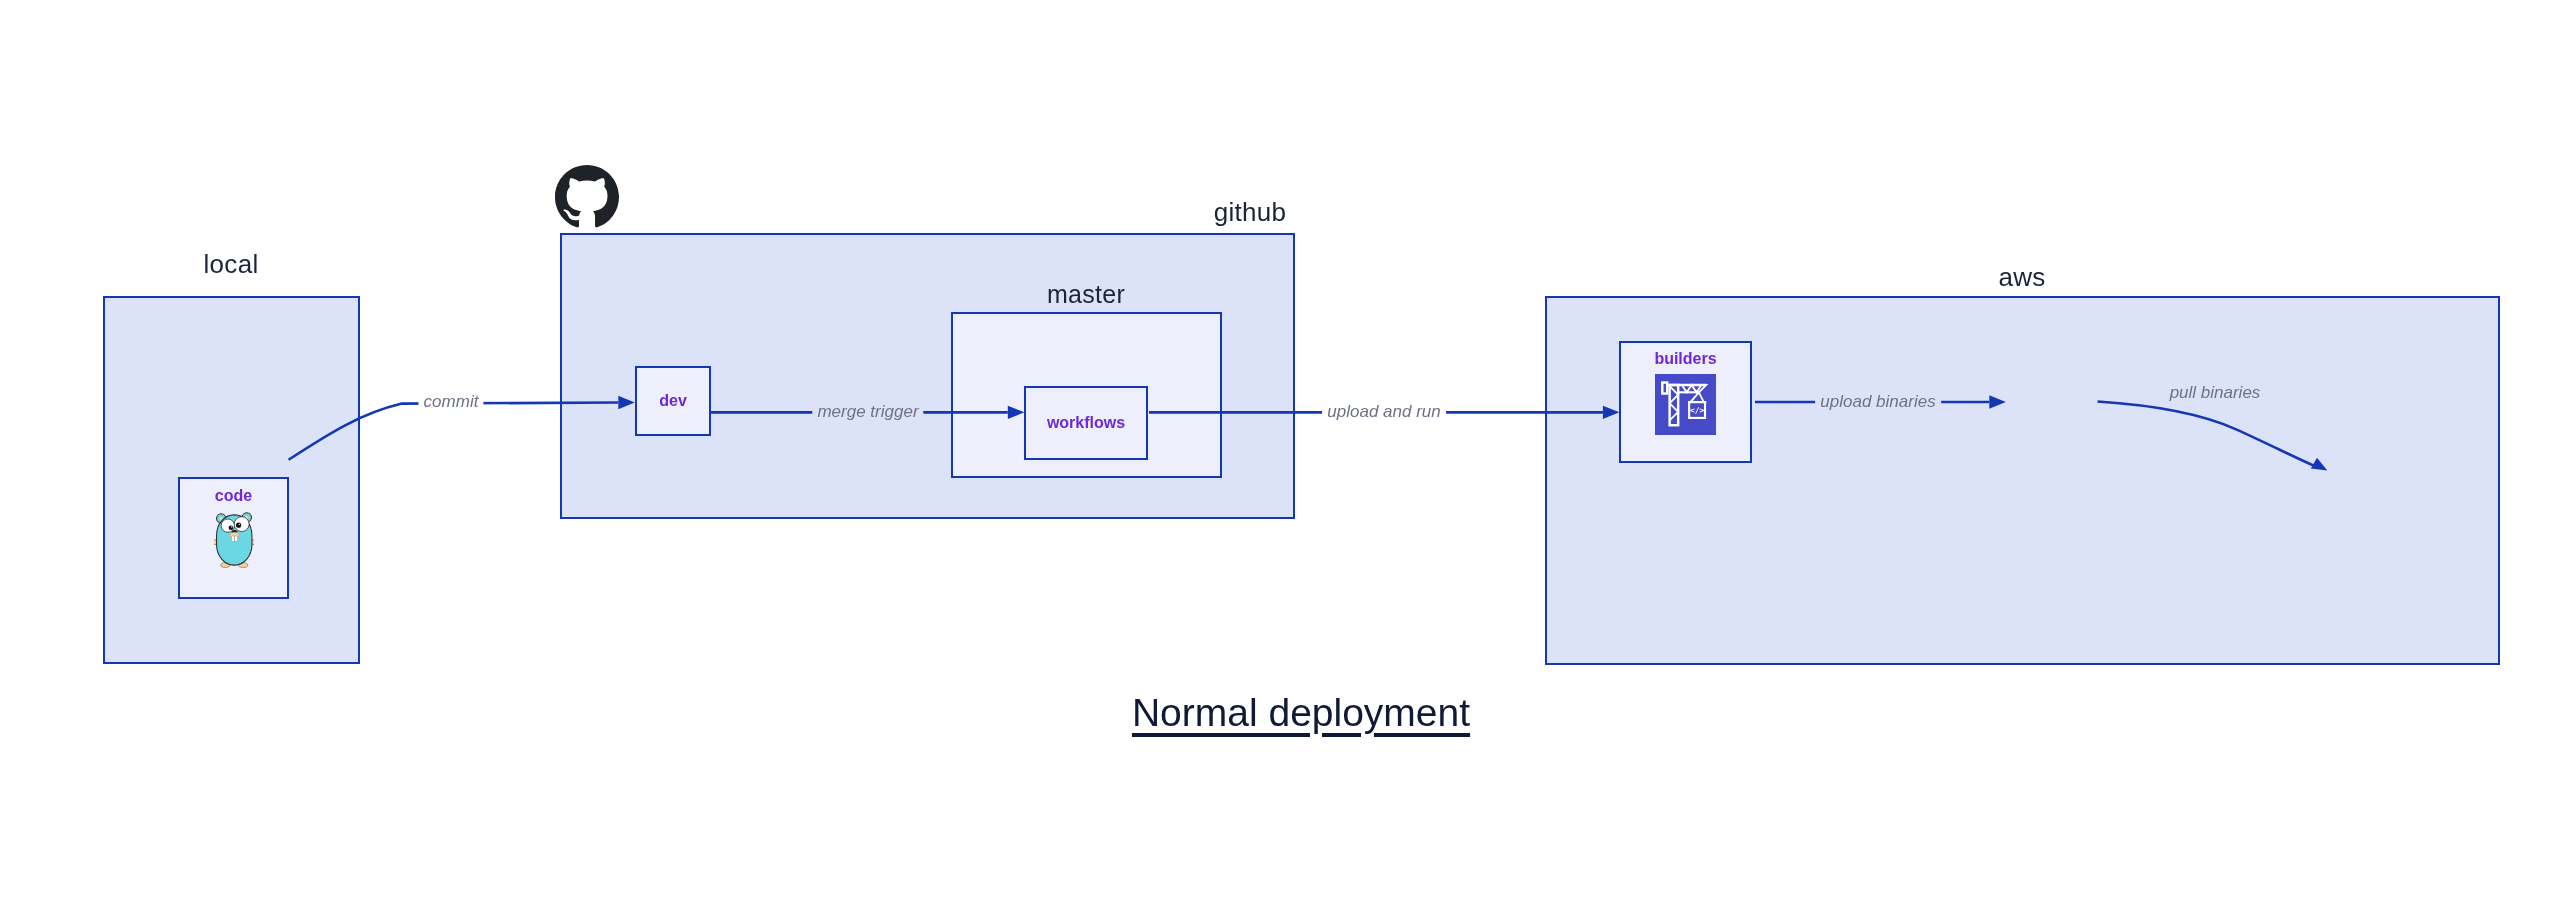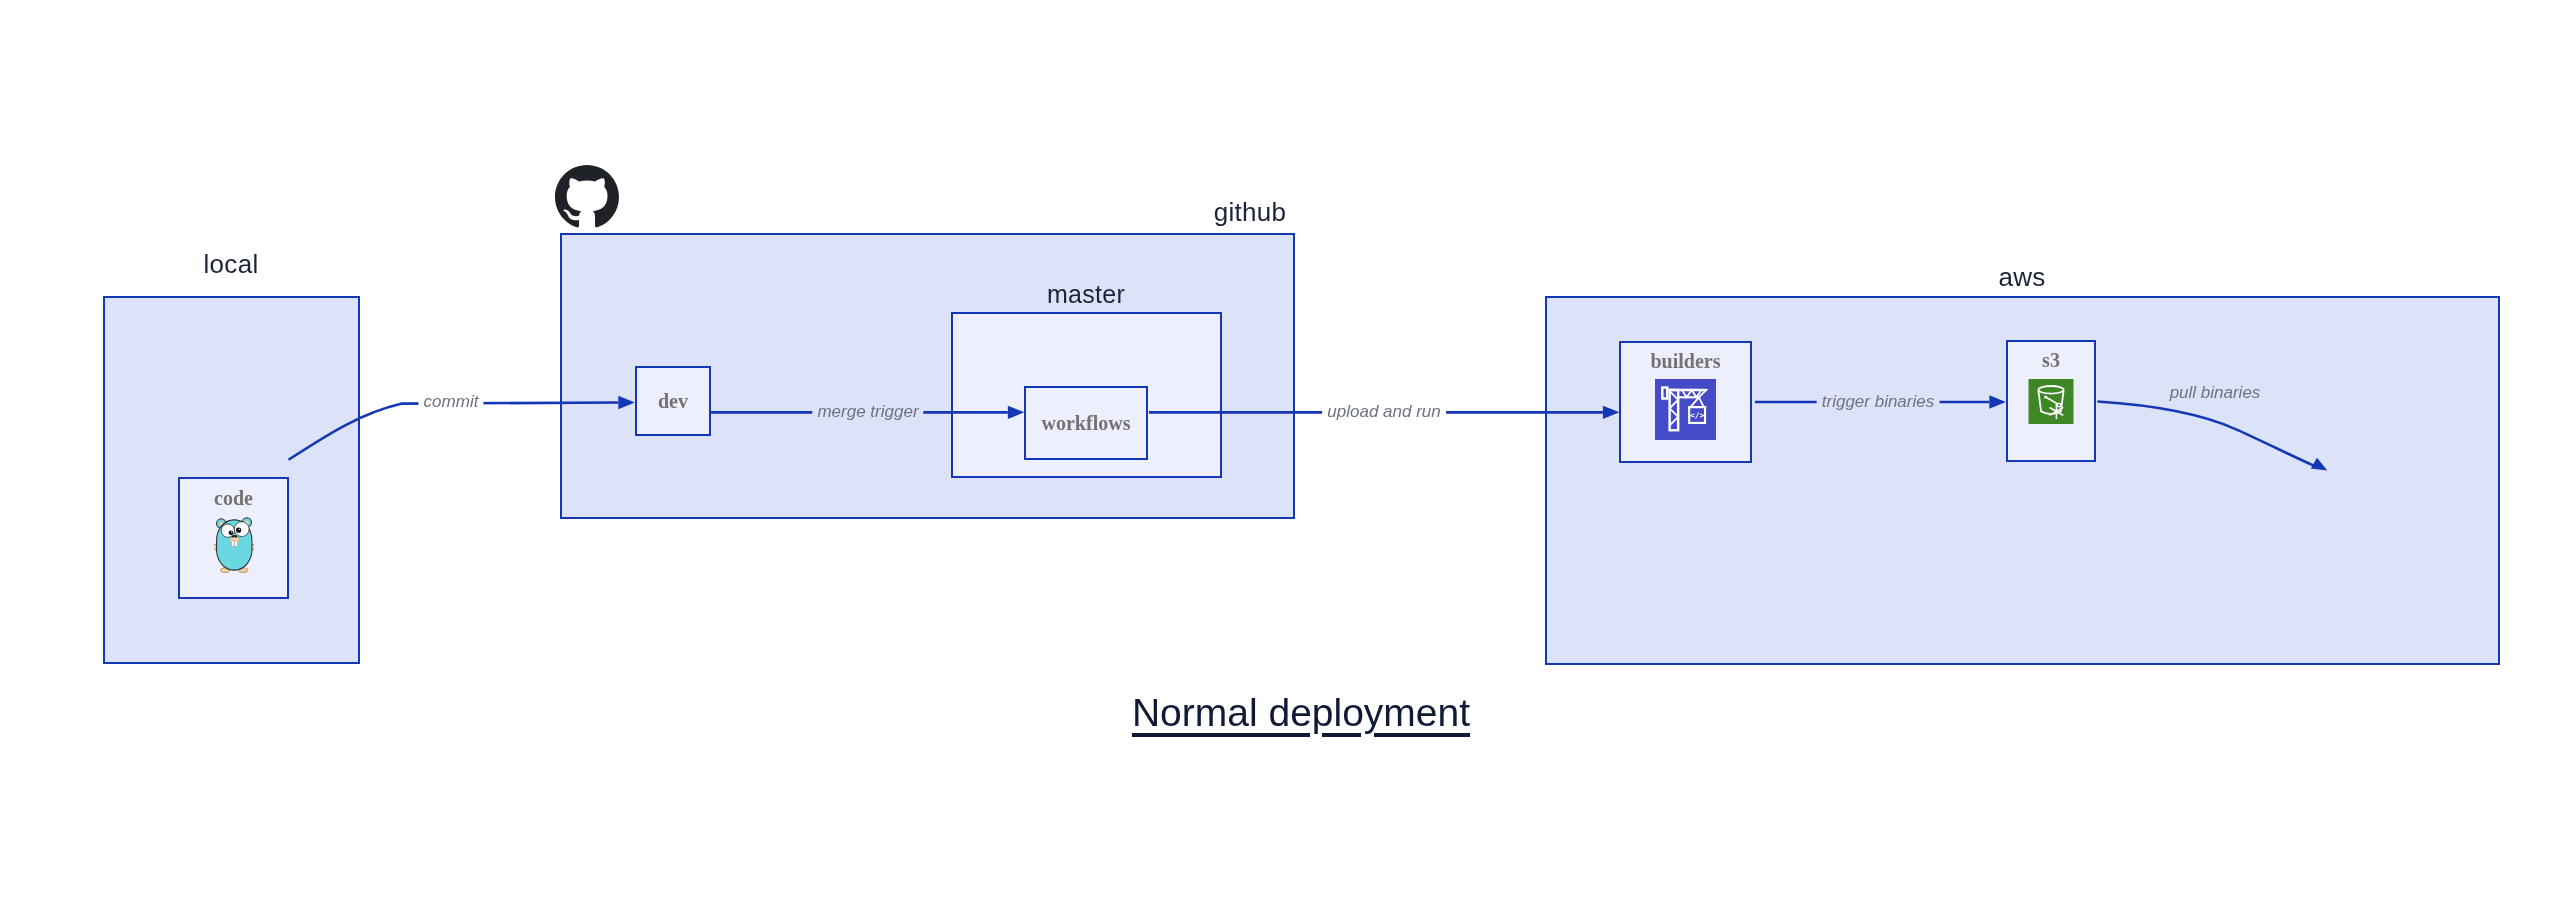--- a/index.html
+++ b/index.html
@@ -8,21 +8,21 @@
 
   
   .container{position:absolute;background:#dce3f8;border:2.6px solid #1437b6;box-sizing:border-box;z-index:1;}
   .container.inner{background:#edf0fc;border-width:2.1px;z-index:2;}
   .container-label{position:absolute;transform:translate(-50%,-50%);font-size:26px;color:#1b2439;
     letter-spacing:0.3px;white-space:nowrap;z-index:3;}
 
   
   .node{position:absolute;background:#edf0fc;border:2.1px solid #1437b6;box-sizing:border-box;z-index:6;
     display:flex;flex-direction:column;align-items:center;}
-  .node-label{font-weight:bold;font-size:20px;color:#737373;white-space:nowrap;font-family:Liberation Serif, serif;}
+  .node-label{font-weight:bold;font-size:16px;color:#6d28d9;white-space:nowrap;}
   .node.center{justify-content:center;}
   .icon-tile{display:block;}
 
   
   .edges{position:absolute;left:0;top:0;z-index:4;}
   .edge-label{position:absolute;transform:translate(-50%,-50%);font-size:17px;font-style:italic;
     color:#6d7382;white-space:nowrap;padding:1px 5.2px;z-index:5;line-height:1.1;}
   .on-white{background:#ffffff;}
   .on-fill{background:#dce3f8;}
 
@@ -64,21 +64,21 @@
       <polygon points="1988,800 1956,787 1956,813"></polygon>
       <polygon points="3143,800 3111,787 3111,813"></polygon>
       <polygon points="3893,780 3861,767 3861,793"></polygon>
       <polygon points="4517,913 4485,909 4497,888"></polygon>
     </g>
   </svg>
 
   <span class="edge-label on-white" style="left:451px;top:402px;">commit</span>
   <span class="edge-label on-fill" style="left:868px;top:412px;">merge trigger</span>
   <span class="edge-label on-white" style="left:1384px;top:412px;">upload and run</span>
-  <span class="edge-label on-fill" style="left:1878px;top:402px;">trigger binaries</span>
+  <span class="edge-label on-fill" style="left:1878px;top:402px;">upload binaries</span>
   <span class="edge-label on-fill" style="left:2215px;top:393px;">pull binaries</span>
 
   <div class="node" style="left:178px;top:441px;width:111px;height:122px;padding-top:8.2px;margin-top:36px;">
     <span class="node-label">code</span>
     <svg class="icon-tile" width="40" height="56" viewBox="0 0 78 108" style="margin-top:7.2px;">
       <circle cx="14" cy="12" r="9" fill="#6bd7e3" stroke="#2b2b2b" stroke-width="2"></circle>
       <circle cx="14" cy="12" r="3.5" fill="#f6d2a2"></circle>
       <circle cx="64" cy="10" r="9" fill="#6bd7e3" stroke="#2b2b2b" stroke-width="2"></circle>
       <circle cx="64" cy="10" r="3.5" fill="#f6d2a2"></circle>
       <ellipse cx="3" cy="58" rx="8" ry="4.5" fill="#f6d2a2" stroke="#9a7b54" stroke-width="1.5" transform="rotate(-18 3 58)"></ellipse>
@@ -119,36 +119,18 @@
         <path d="M38 30 H72" stroke-width="3.5"></path>
         <path d="M44 18 L52 30 L60 18 L68 30 L76 18 L84 18 L72 30" stroke-width="3"></path>
         <path d="M72 30 L58 46 M72 30 L80 46" stroke-width="3"></path>
         <path d="M54 46 H84" stroke-width="3.5"></path>
         <rect x="56" y="46" width="26" height="26" stroke-width="3.5"></rect>
       </g>
       <text x="69" y="64" fill="#ffffff" font-family="DejaVu Sans Mono, monospace" font-size="13" font-weight="bold" text-anchor="middle">&lt;/&gt;</text>
     </svg>
   </div>
 
-  <div class="node" style="left:2006px;top:340px;width:90px;height:122px;padding-top:7.2px;">
-    <span class="node-label">s3</span>
-    <svg class="icon-tile" width="46" height="45" viewBox="0 0 100 100" style="margin-top:7.2px;">
-      <rect x="0" y="0" width="100" height="100" fill="#3e8725"></rect>
-      <g stroke="#ffffff" fill="none" stroke-width="4">
-        <ellipse cx="50" cy="24" rx="28" ry="8.5"></ellipse>
-        <path d="M22 26 L28 72 Q50 84 72 72 L78 26"></path>
-      </g>
-      <circle cx="38" cy="40" r="3.5" fill="#ffffff"></circle>
-      <path d="M38 40 L66 56" stroke="#ffffff" stroke-width="3.5" fill="none"></path>
-      <circle cx="68" cy="58" r="4" stroke="#ffffff" stroke-width="3" fill="none"></circle>
-      <g stroke="#ffffff" stroke-width="3.5" stroke-linecap="round">
-        <path d="M62 56 V88"></path>
-        <path d="M48 64 L76 80"></path>
-        <path d="M48 80 L76 64"></path>
-      </g>
-    </svg>
-  </div>
 
 
   <span class="diagram-title" style="left:1301px;top:713px;">Normal deployment</span>
 
 </div>
 
 
 </body></html>

